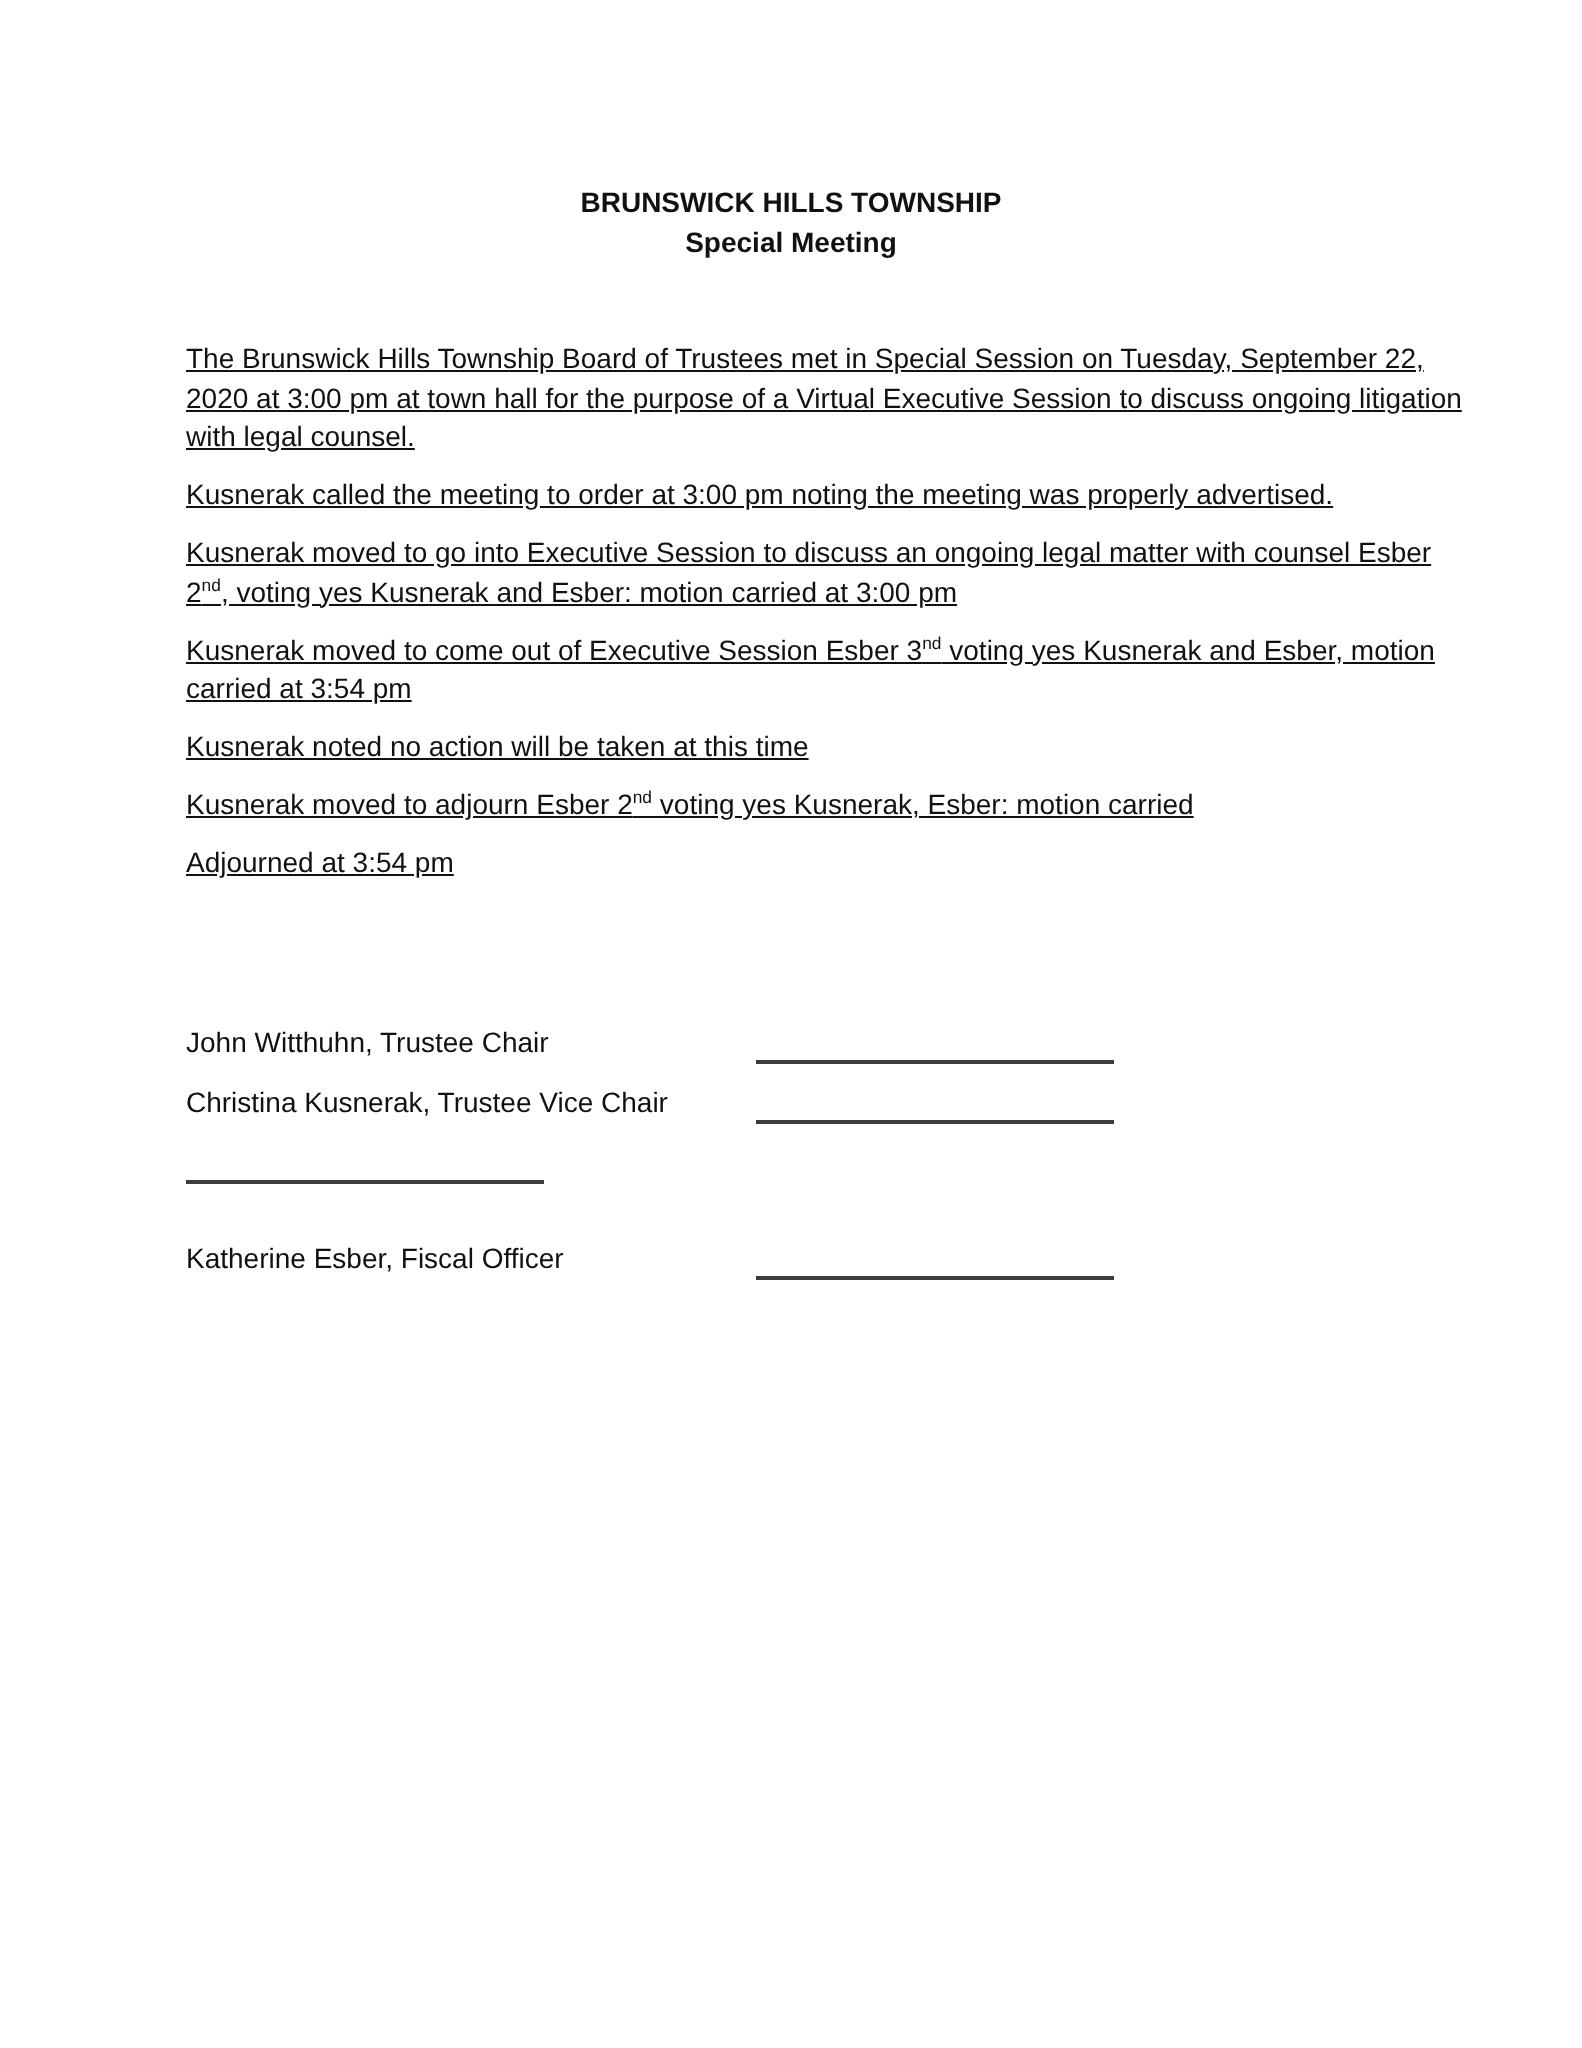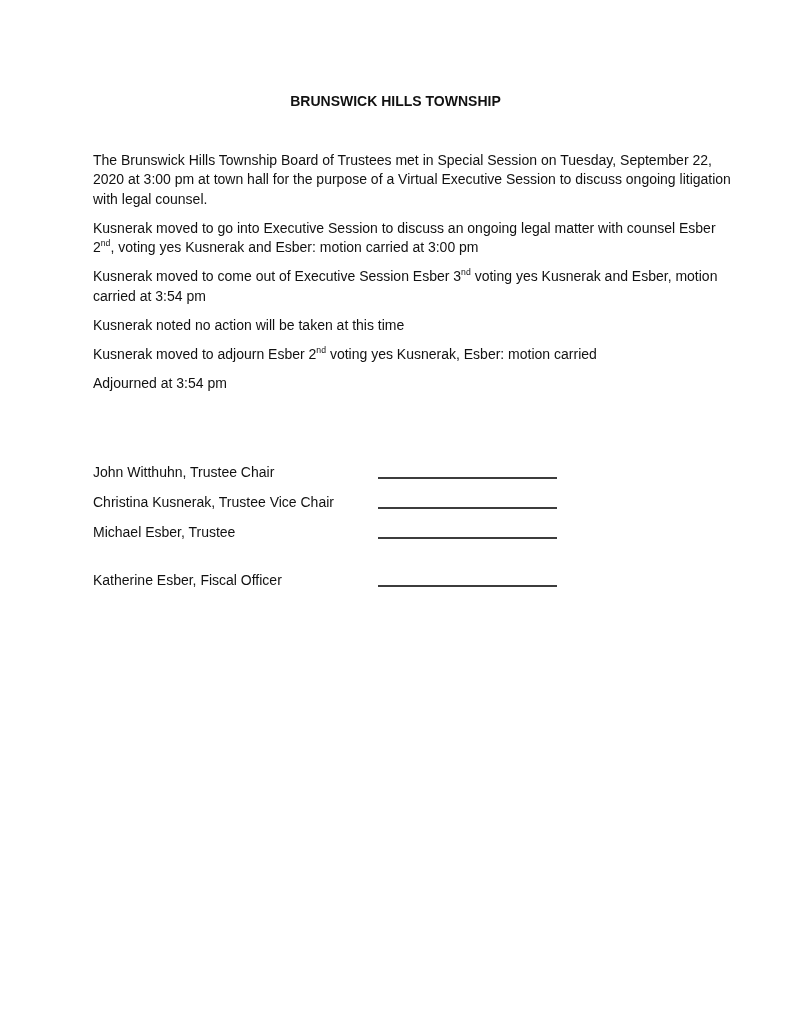--- a/index.html
+++ b/index.html
@@ -20,72 +20,73 @@
     font-size: 14px;
     line-height: 19.5px;
     margin-bottom: 39px;
   }
   .doc-body {
     padding-left: 93px;
     width: 733px; 
     font-size: 14px;
     line-height: 19.5px;
   }
-  .doc-body p { margin: 0 0 9.5px 0; }
+  .doc-body p { margin: 0 0 9.5px 0; text-decoration: underline; }
   sup { font-size: 0.62em; vertical-align: super; line-height: 0; }
   .signatures {
     padding-left: 93px;
     margin-top: 70px;
     font-size: 14px;
     line-height: 19.5px;
   }
   .sig-row {
     display: flex;
-    align-items: flex-start;
+    align-items: flex-end;
     margin-bottom: 10px;
     height: 20px;
   }
   .sig-row.gap-above { margin-top: 28px; }
   .sig-label { width: 285px; white-space: nowrap; }
   .sig-line {
     display: inline-block;
     width: 179px;
     height: 16px;
     border-bottom: 2px solid #3c3c3c;
   }
 </style>
 </head>
 <body>
 
 <div class="page">
 
   <div class="doc-header">
     <div>BRUNSWICK HILLS TOWNSHIP</div>
+    <div>Special Meeting</div>
   </div>
 
   <div class="doc-body">
     <p><span>The Brunswick Hills Township Board of Trustees met in Special Session on Tuesday, September 22, 2020 at 3:00 pm at town hall for the purpose of a Virtual Executive Session to discuss ongoing litigation with legal counsel.</span></p>
+    <p><span>Kusnerak called the meeting to order at 3:00 pm noting the meeting was properly advertised.</span></p>
     <p><span>Kusnerak moved to go into Executive Session to discuss an ongoing legal matter with counsel Esber 2</span><sup>nd</sup><span>, voting yes Kusnerak and Esber: motion carried at 3:00 pm</span></p>
     <p><span>Kusnerak moved to come out of Executive Session Esber 3</span><sup>nd</sup><span> voting yes Kusnerak and Esber, motion carried at 3:54 pm</span></p>
     <p><span>Kusnerak noted no action will be taken at this time</span></p>
     <p><span>Kusnerak moved to adjourn Esber 2</span><sup>nd</sup><span> voting yes Kusnerak, Esber: motion carried</span></p>
     <p><span>Adjourned at 3:54 pm</span></p>
   </div>
 
   <div class="signatures">
     <div class="sig-row">
       <span class="sig-label">John Witthuhn, Trustee Chair</span>
       <span class="sig-line"></span>
     </div>
     <div class="sig-row">
       <span class="sig-label">Christina Kusnerak, Trustee Vice Chair</span>
       <span class="sig-line"></span>
     </div>
     <div class="sig-row">
-      <span class="sig-label">Michael Esber, Trustee</span>
       <span class="sig-line"></span>
     </div>
     <div class="sig-row gap-above">
       <span class="sig-label">Katherine Esber, Fiscal Officer</span>
       <span class="sig-line"></span>
     </div>
   </div>
 
 </div>
 

